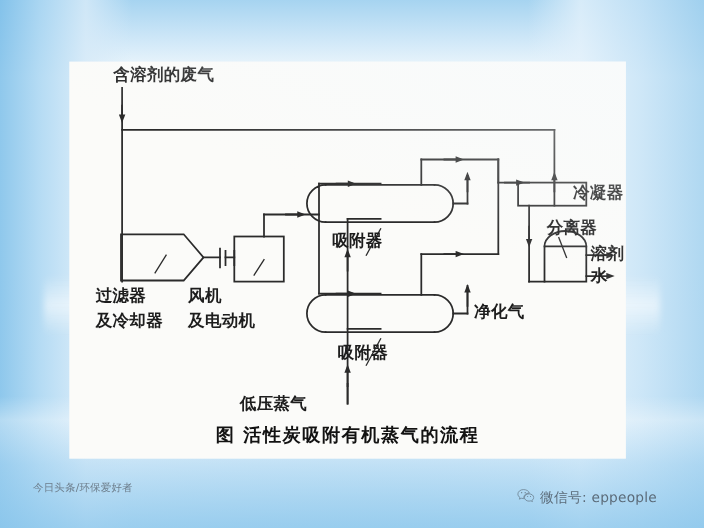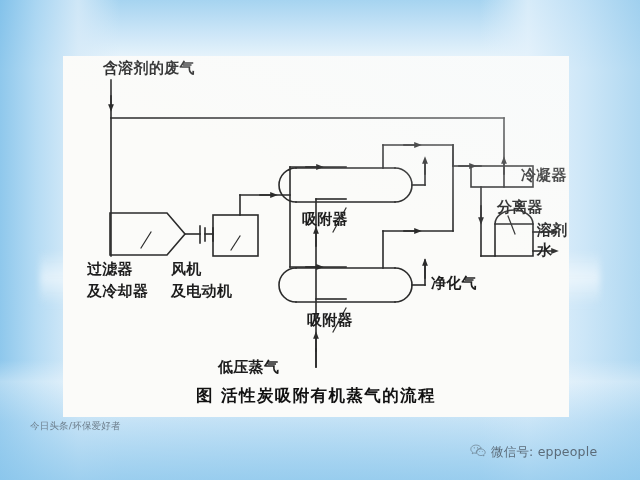--- a/index.html
+++ b/index.html
@@ -96,21 +96,21 @@
     font-weight: 700;
     color: #121212;
     letter-spacing: 1.4px;
     font-family: "DejaVu Sans", "Liberation Sans", sans-serif;
   }
 
   
   .wm-left {
     position: absolute;
     left: 30px;
-    top: 420px;
+    top: 437px;
     font-size: 9.5px;
     color: #6d7e8c;
     letter-spacing: .2px;
     font-family: "DejaVu Sans", "Liberation Sans", sans-serif;
     white-space: nowrap;
   }
   .wm-right {
     position: absolute;
     left: 470px;
     top: 444px;

